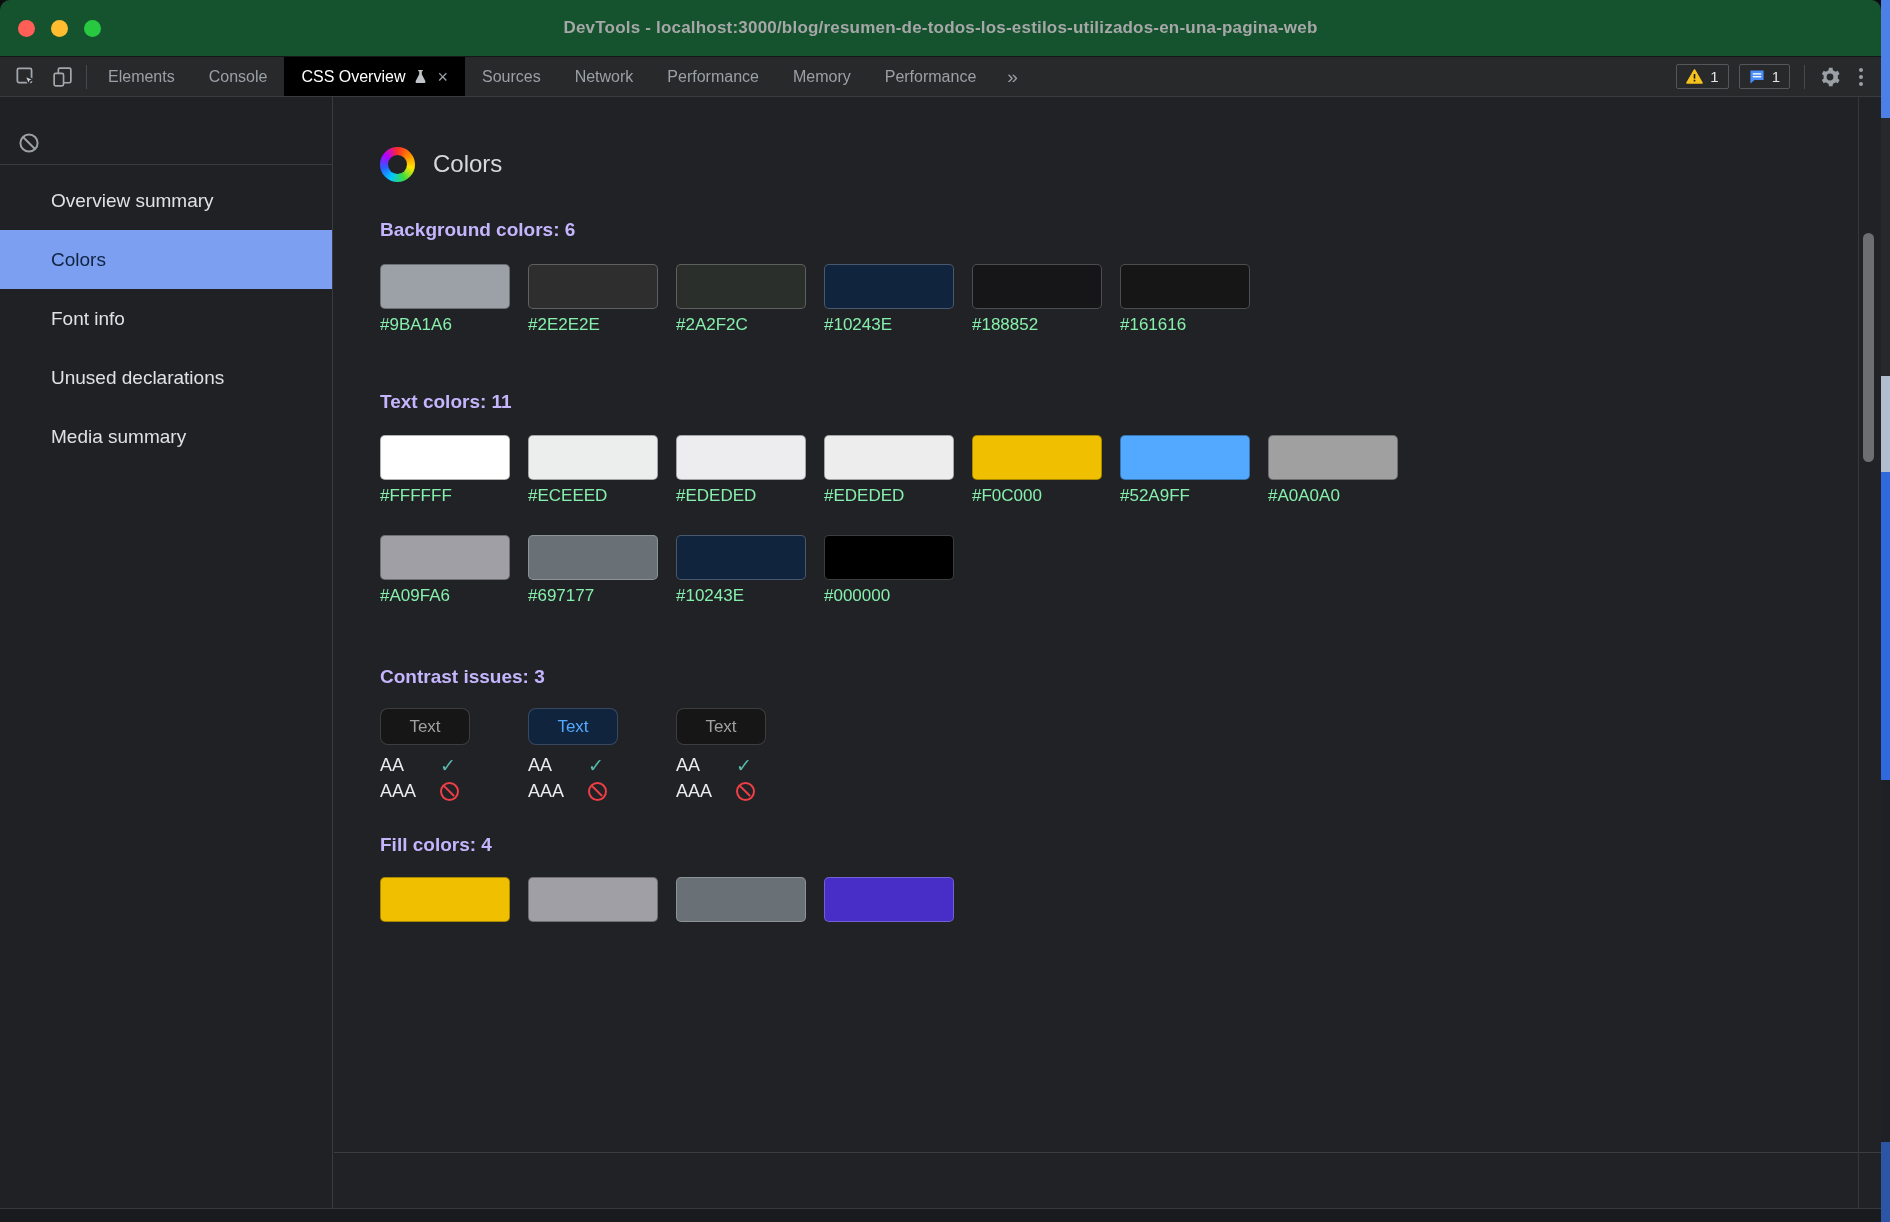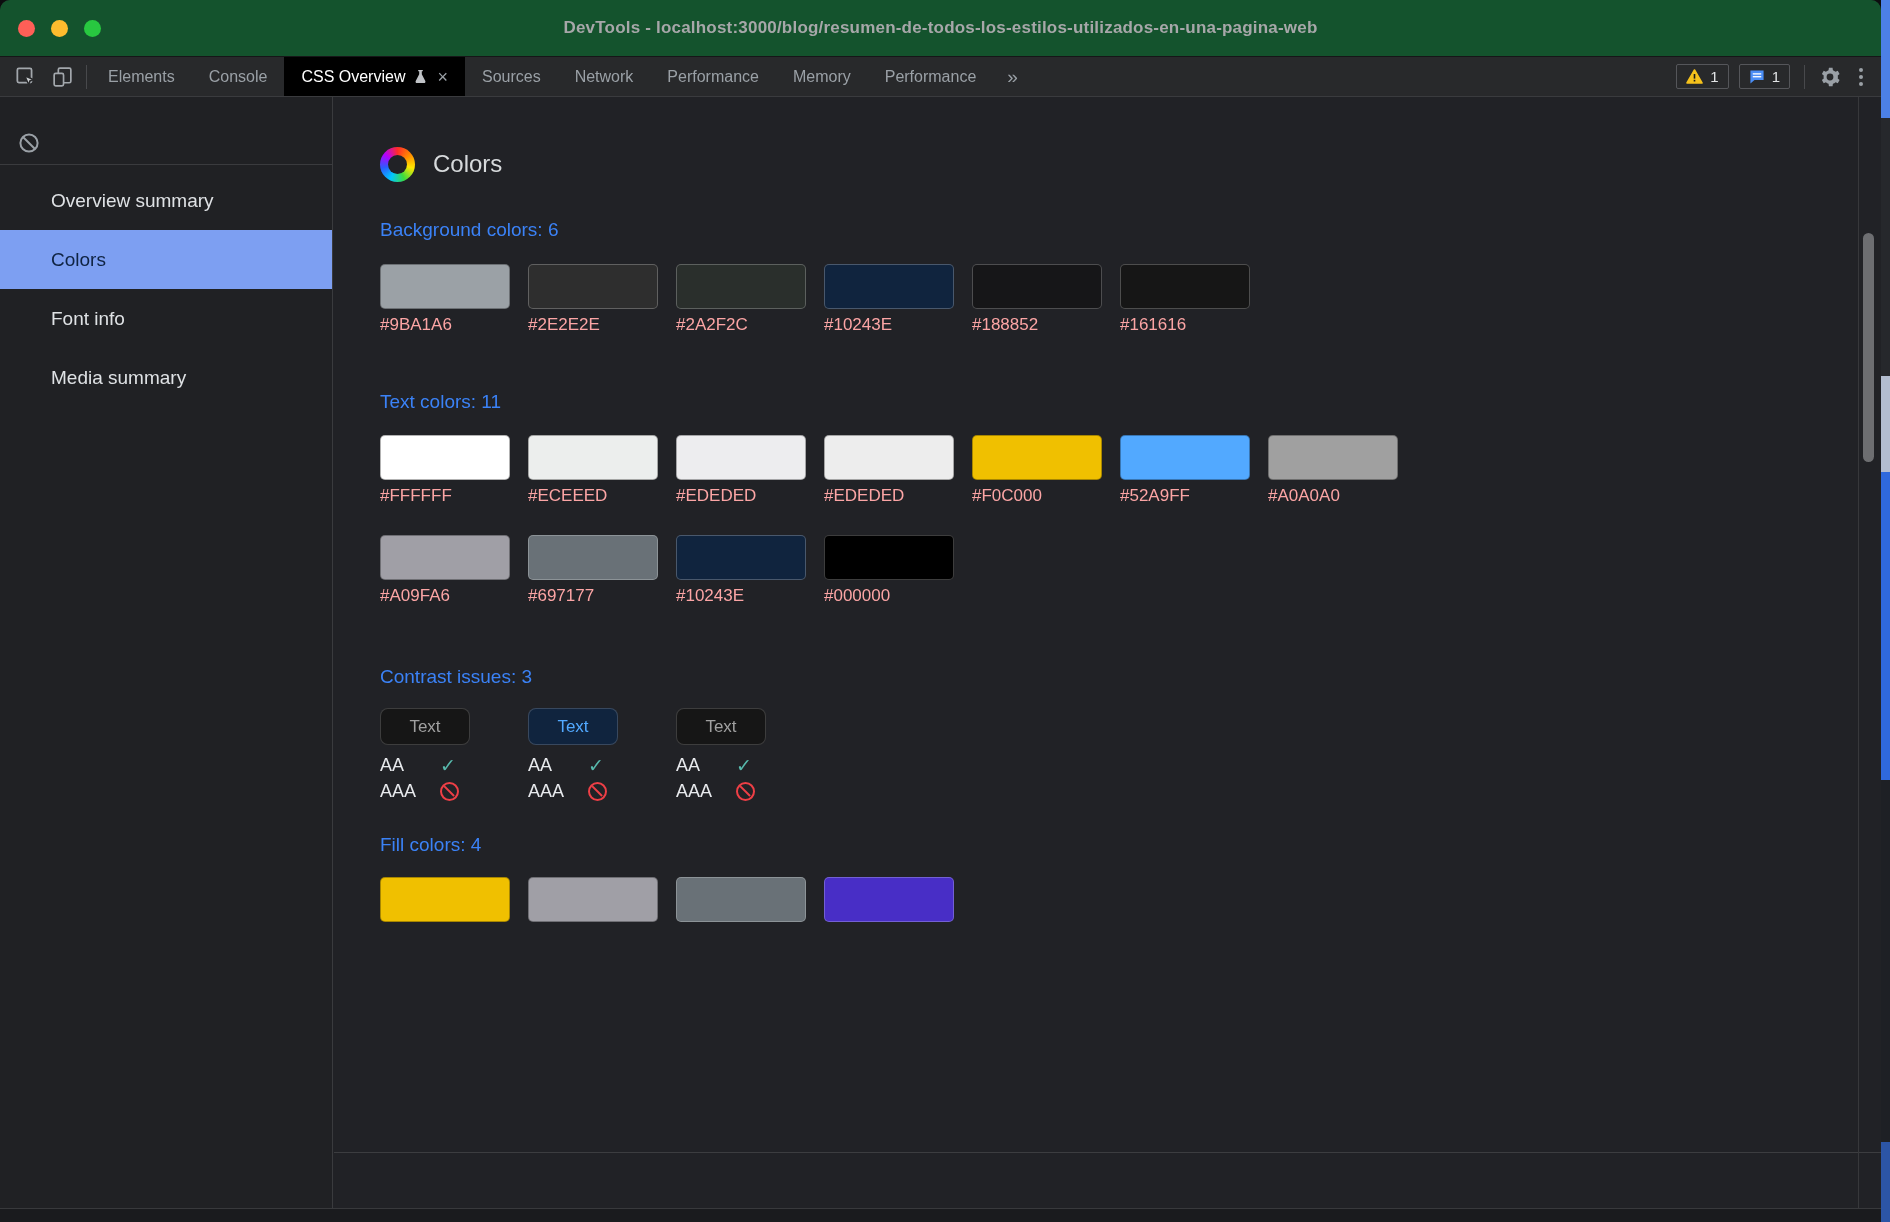--- a/index.html
+++ b/index.html
@@ -45,33 +45,33 @@
   .side-item{height:59px;display:flex;align-items:center;padding-left:51px;font-size:19px;color:#dfe2e5;}
   .side-item.selected{background:#7d9ff2;color:#0f2342;}
 
   
   .content{flex:1;position:relative;padding:49px 0 0 47px;}
   .colors-header{display:flex;align-items:center;gap:18px;height:36px;}
   .wheel{width:35px;height:35px;border-radius:50%;position:relative;
     background:conic-gradient(#ff2b2b,#ff8a00,#ffe600,#3ddc3d,#00c8ff,#2b5cff,#b400ff,#ff2b2b);}
   .wheel::after{content:"";position:absolute;inset:8px;border-radius:50%;background:#212226;}
   h1{font-size:24px;font-weight:400;color:#d7dadc;margin:0;}
-  h2{font-size:19px;font-weight:400;color:#3b82f6;margin:0;}
+  h2{font-size:19px;font-weight:700;color:#c4b5fd;margin:0;}
   #sec-background h2{margin-top:37px;}
   #sec-background .swatch-row{margin-top:23px;}
   #sec-text h2{margin-top:56px;}
   #sec-text .swatch-row{margin-top:22px;}
   #sec-contrast h2{margin-top:60px;}
   #sec-fill h2{margin-top:32px;}
   #sec-fill .swatch-row{margin-top:21px;}
 
   .swatch-row{display:flex;flex-wrap:wrap;column-gap:18px;row-gap:29px;max-width:1040px;}
   .swatch-cell{width:130px;}
   .swatch{width:130px;height:45px;border-radius:5px;}
-  .swatch-label{margin-top:6px;font-size:17px;color:#fca5a5;}
+  .swatch-label{margin-top:6px;font-size:17px;color:#86efac;}
 
   .contrast-row{display:flex;margin-top:20px;}
   .contrast-cell{width:148px;}
   .chip{width:90px;height:37px;border:1px solid rgba(255,255,255,0.17);border-radius:8px;
     display:flex;align-items:center;justify-content:center;font-size:17px;}
   .aa-grid{display:grid;grid-template-columns:60px auto;row-gap:5px;align-items:center;
     margin-top:10px;font-size:18px;color:#e8eaed;width:120px;}
   .check{color:#57b9ac;font-size:19px;font-weight:bold;line-height:1;}
   .no-sign{width:19px;height:19px;border:2.5px solid #ee3f46;border-radius:50%;position:relative;}
   .no-sign::after{content:"";position:absolute;left:0;top:5.8px;width:14px;height:2.4px;
@@ -205,20 +205,23 @@
           <div class="side-item">
             <span>Overview summary</span>
           </div>
           <div class="side-item selected">
             <span>Colors</span>
           </div>
           <div class="side-item">
             <span>Font info</span>
           </div>
           <div class="side-item">
+            <span>Unused declarations</span>
+          </div>
+          <div class="side-item">
             <span>Media summary</span>
           </div>
         </div>
     </div>
 
     <div class="content">
       <div class="colors-header">
         <span class="wheel"></span>
         <h1>Colors</h1>
       </div>

